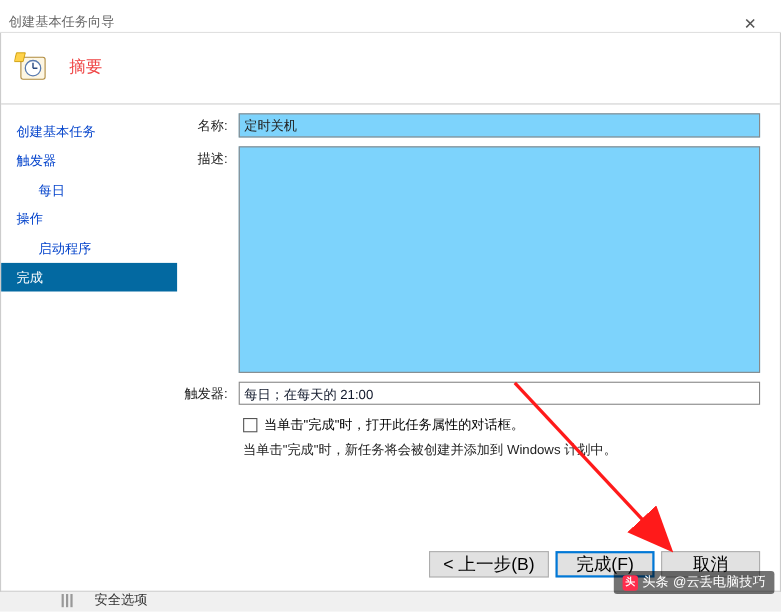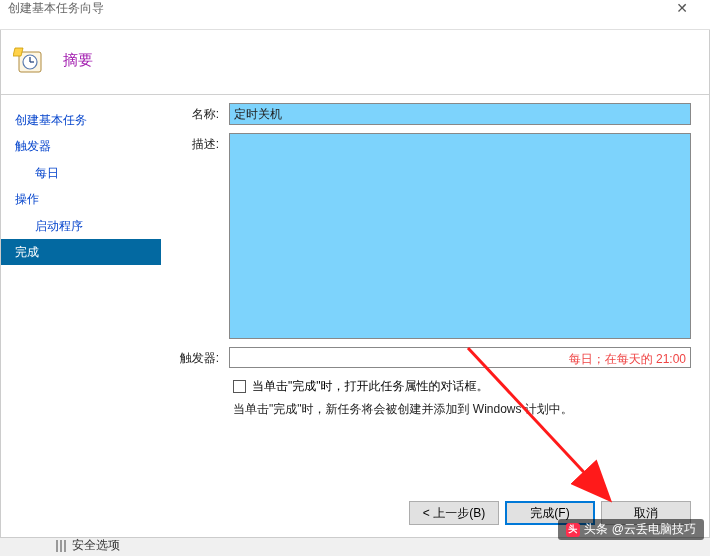--- a/index.html
+++ b/index.html
@@ -10,21 +10,21 @@
       width: 710px;
       height: 556px;
       overflow: hidden;
       position: relative;
     }
     .titlebar {
       height: 30px;
       background: #fff;
       border-bottom: 1px solid #e0e0e0;
       display: flex;
-      align-items: flex-start;
+      align-items: flex-end;
       padding: 0 8px;
       color: #666;
       gap: 40px;
     }
     .titlebar-text { flex: 1; font-size: 12px; }
     .close-x { width: 40px; text-align: center; color: #555; font-size: 14px; cursor: pointer; font-family: Arial; }
     .content {
       background: #fff;
       height: 508px;
       display: flex;
@@ -35,21 +35,21 @@
     .header-row {
       display: flex;
       align-items: center;
       padding: 14px 12px 18px 12px;
       gap: 18px;
     }
     .icon-clock {
       width: 32px; height: 32px; position: relative;
     }
     .icon-clock svg { width: 32px; height: 32px; }
-    .header-title { font-size: 15px; color: #a21caf; }
+    .header-title { font-size: 15px; color: #ef4444; }
     .divider { height: 1px; background: #d0d0d0; margin: 0 0 0 0; }
     .main {
       flex: 1; display: flex; overflow: hidden;
     }
     .sidebar {
       width: 160px;
       padding: 12px 0 0 0;
       font-family: Liberation Serif, serif;
     }
     .side-item {
@@ -61,61 +61,60 @@
     .side-item.sub { padding-left: 34px; }
     .side-item.selected {
       background: #0369a1;
       color: #fff;
     }
     .form-area {
       flex: 1;
       padding: 8px 18px 0 0;
       display: flex;
       flex-direction: column;
-      margin-left: 12px;
     }
     .row { display: flex; align-items: flex-start; margin-bottom: 8px; gap: 10px; }
     .lbl { width: 46px; text-align: right; color: #222; padding-top: 3px; flex-shrink:0;}
     .txt-input {
       flex: 1; border: 1px solid #888; padding: 3px 4px; font-family: inherit; font-size: 12px;
       background: #7dd3fc; color: #222;
     }
     .txt-area { height: 206px; resize: none; }
     .ro-field {
-      flex: 1; border: 1px solid #888; padding: 3px 4px; background: #fff; color: #ef4444;
-      height: 21px; overflow: hidden; text-align: right;
+      flex: 1; border: 1px solid #888; padding: 3px 4px; background: #fff; color: #0f172a;
+      height: 21px; overflow: hidden;
     }
     .checkbox-row { display:flex; align-items:center; gap:6px; padding-left: 4px; margin-top:2px;}
     .checkbox-row .cb { width:13px; height:13px; border:1px solid #555; background:#fff; flex-shrink:0;}
     .hint { padding-left: 4px; margin-top: 6px; color:#222;}
     .button-row {
       display:flex; justify-content:flex-end; gap:6px; padding: 12px 18px 12px 0;
       border-top: 0;
     }
     .btn {
       min-width: 90px; height: 24px; border:1px solid #adadad; background:#e1e1e1;
-      font-family: inherit; font-size:12px; cursor:pointer; padding: 0 12px;
+      font-family: inherit; font-size:16px; cursor:pointer; padding: 0 12px;
     }
     .btn.default { border:2px solid #0078d7; }
     .arrow {
       position:absolute; pointer-events:none;
       top: 340px; left: 460px; width: 180px; height: 175px;
       z-index: 50;
     }
     .watermark {
       position:absolute; right: 6px; bottom: 16px;
       background: rgba(0,0,0,0.55); color:#fff; font-size:12px;
       padding: 2px 8px; border-radius: 3px;
       display:flex; align-items:center; gap:4px;
       z-index: 60;
     }
     .wm-logo { width:14px; height:14px; background:#ff2e4d; border-radius:3px; display:flex; align-items:center; justify-content:center; color:#fff; font-size:9px; font-weight:bold;}
     .bottom-peek {
       position:absolute; left: 56px; bottom: 2px; color:#333; font-size:12px;
-      display:flex; align-items:center; gap:6px;
+      display:flex; align-items:center; gap:20px;
     }
     .bottom-peek .bars { display:flex; gap:2px;}
     .bottom-peek .bars span{ width:2px; height:12px; background:#999; display:block;}
   </style>
 </head>
 <body>
 
 <div class="titlebar">
   <span class="titlebar-text">创建基本任务向导</span>
   <span class="close-x">✕</span>

